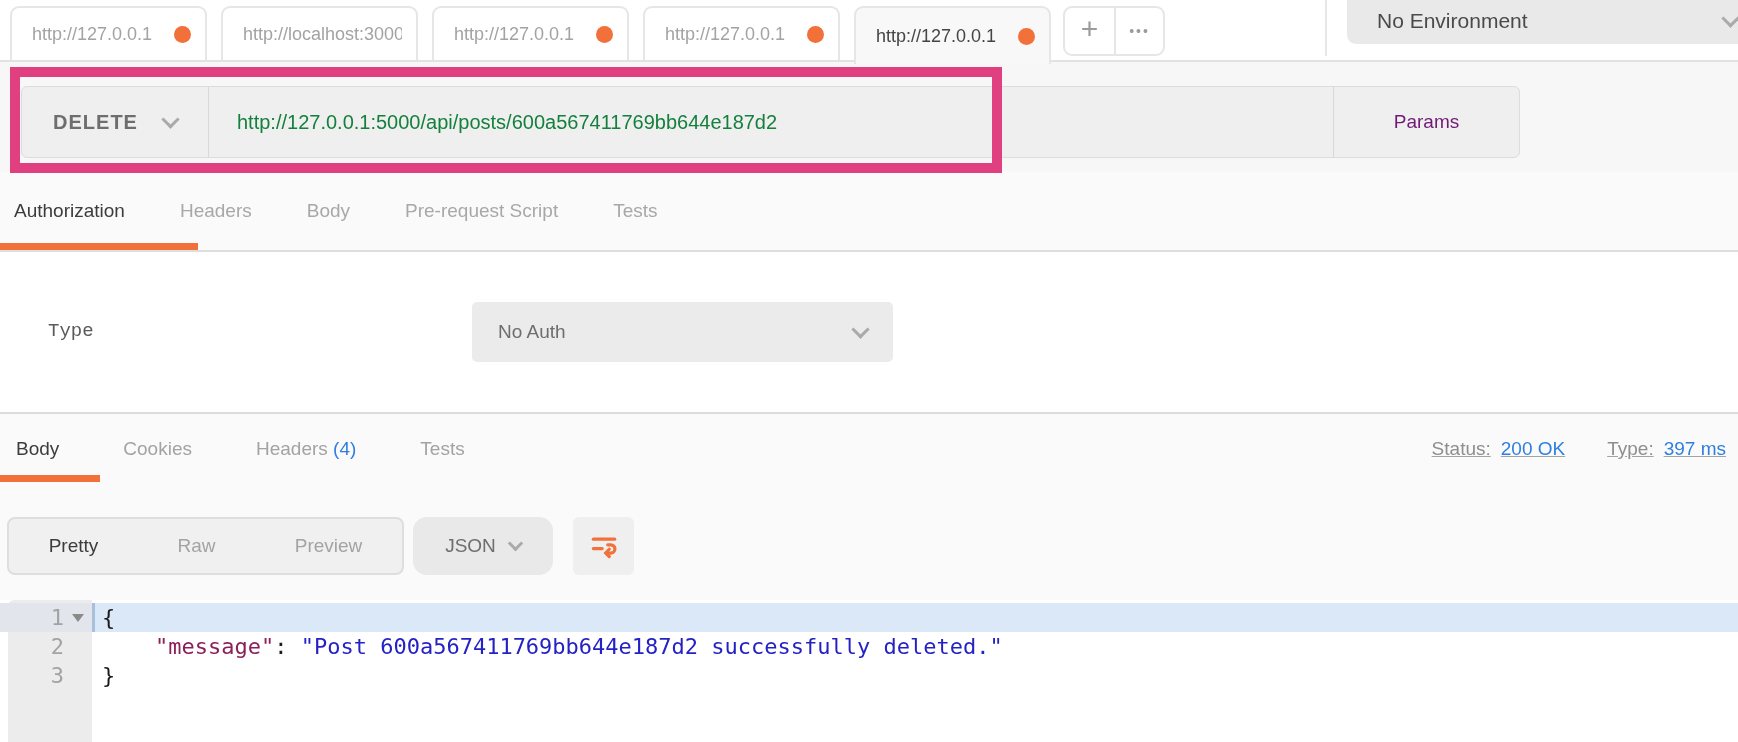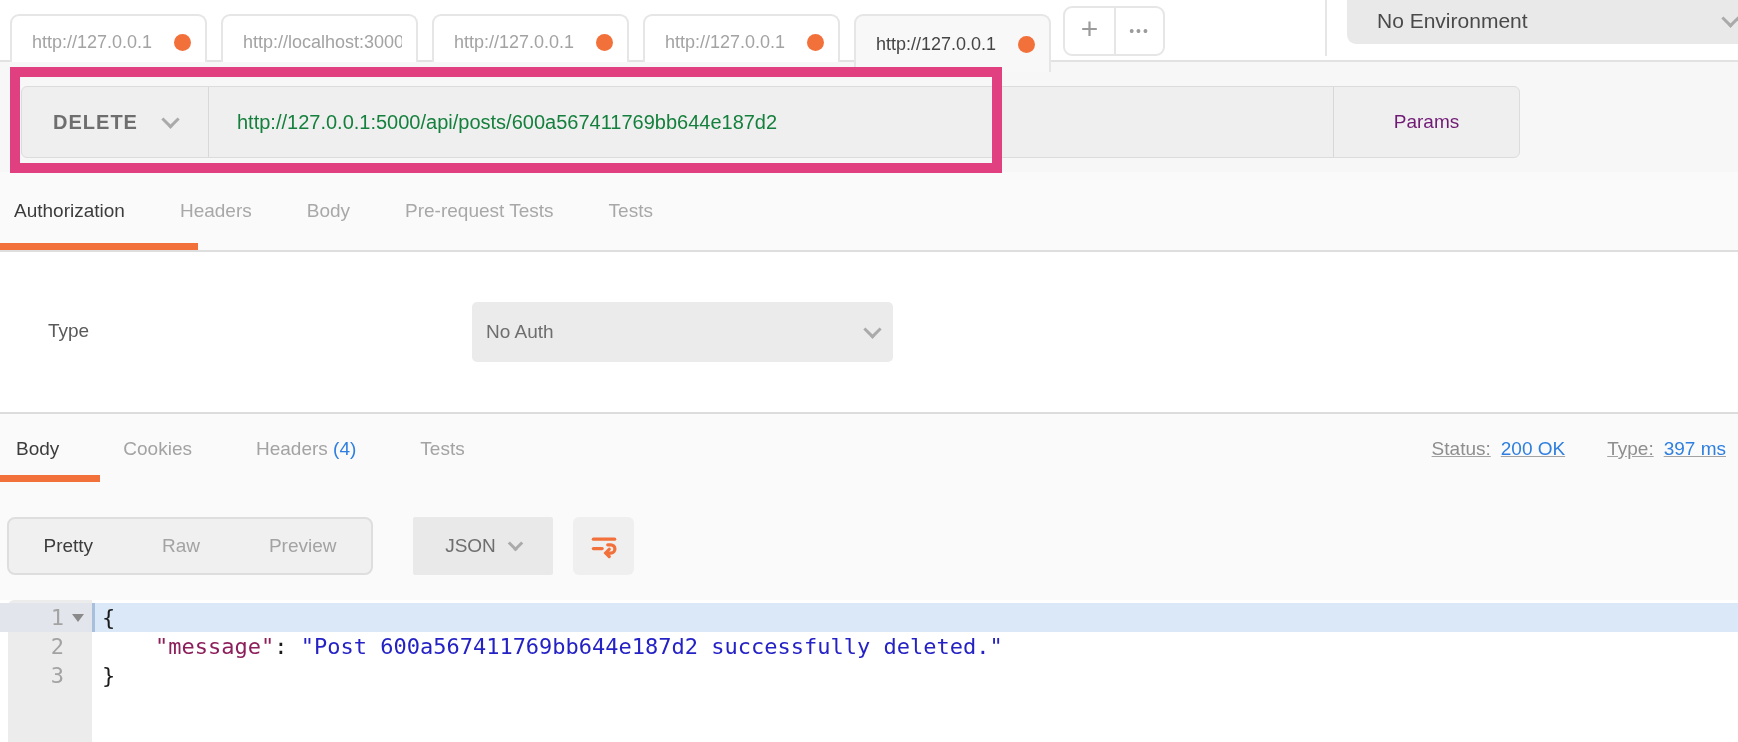--- a/index.html
+++ b/index.html
@@ -4,21 +4,21 @@
 <style>
   * { margin:0; padding:0; box-sizing:border-box; }
   html,body { width:1738px; height:742px; overflow:hidden; background:#fff;
               font-family:"Liberation Sans", sans-serif; }
   .app { position:relative; width:1738px; height:742px; }
 
   
   .tabbar { position:absolute; top:0; left:0; width:1738px; height:62px; background:#fff; }
   .tabbar-underline { position:absolute; top:60px; left:0; right:0; height:2px; background:#e2e2e2; }
   .tabs { position:absolute; left:10px; top:0; display:flex; gap:14px; }
-  .tab { width:197px; height:54px; margin-top:14px; border:2px solid #e6e6e6; border-bottom:none;
+  .tab { width:197px; height:54px; margin-top:6px; border:2px solid #e6e6e6; border-bottom:none;
          border-radius:9px 9px 0 0; background:#fff; display:flex; align-items:center;
          padding:0 14px 0 20px; font-size:18px; color:#a3a3a3; }
   .tab .lbl { flex:1; overflow:hidden; white-space:nowrap; }
   .tab.active { height:58px; background:#f8f8f8; color:#454545; z-index:2; }
   .dot { width:17px; height:17px; border-radius:50%; background:#f2703a; flex:0 0 auto; margin-left:6px; }
   .tab-actions { position:absolute; left:1063px; top:6px; height:50px; display:flex;
                  border:2px solid #e6e6e6; border-radius:9px; overflow:hidden; background:#fff; }
   .tab-actions > div { width:49px; display:flex; align-items:center; justify-content:center; color:#9b9b9b; }
   .plus-btn { font-size:30px; font-weight:400; padding-bottom:4px; }
   .more-btn { border-left:2px solid #e6e6e6; font-size:14px; letter-spacing:2px; }
@@ -56,47 +56,47 @@
 
   
   .req-tabs { position:absolute; top:172px; left:0; width:1738px; height:80px; background:#fafafa;
               border-bottom:2px solid #dedede; display:flex; align-items:center; gap:55px;
               padding-left:14px; font-size:19px; color:#a8a8a8;text-align:center; }
   .req-tabs .tab-item.active { color:#3c3c3c; }
   .req-underline { position:absolute; left:0; bottom:0; width:198px; height:7px; background:#f2703a; }
 
   
   .auth-panel { position:absolute; top:252px; left:0; width:1738px; height:160px; background:#fff; }
-  .type-label { position:absolute; left:48px; top:68px; font-size:19px; color:#5a5a5a; }
+  .type-label { position:absolute; left:48px; top:68px; font-size:19px; color:#5a5a5a;font-family:Liberation Mono, monospace; }
   .auth-select { position:absolute; left:472px; top:50px; width:421px; height:60px; background:#ebebeb;
-                 border-radius:5px; display:flex; align-items:center; padding:0 14px;
+                 border-radius:5px; display:flex; align-items:center; padding:0 26px;
                  font-size:19px; color:#6e6e6e; }
   .auth-select .lbl { flex:1; }
 
   
   .response { position:absolute; top:412px; left:0; width:1738px; height:330px; background:#fafafa;
               border-top:2px solid #dcdcdc; }
   .resp-tabs { position:absolute; top:2px; left:0; right:0; height:66px; display:flex;
                align-items:center; gap:64px; padding-left:16px; font-size:19px; color:#a3a3a3; }
   .resp-tabs .tab-item.active { color:#3c3c3c; }
   .resp-underline { position:absolute; left:0; bottom:0; width:100px; height:7px; background:#f2703a; }
   .badge-blue { color:#2e7fe0; }
   .resp-meta { position:absolute; right:12px; top:0; height:66px; display:flex; align-items:center;
                gap:10px; font-size:19px;text-decoration:underline; }
   .meta-label { color:#8e8e8e; }
   .meta-value { color:#2e7fe0; }
   .meta-gap { width:22px; }
 
-  .view-group { position:absolute; left:7px; top:103px; width:366px; height:58px;
+  .view-group { position:absolute; left:7px; top:103px; width:397px; height:58px;
                 border:2px solid #dedede; border-radius:8px; background:#f0f0f0;
                 display:flex; align-items:center; justify-content:space-around;
                 font-size:19px; color:#a3a3a3; }
   .view-group .mode.active { color:#3c3c3c; }
   .format-select { position:absolute; left:413px; top:103px; width:140px; height:58px; background:#e9e9e9;
-                   border-radius:2px; display:flex; align-items:center; justify-content:center; gap:14px;
+                   border-radius:14px; display:flex; align-items:center; justify-content:center; gap:14px;
                    font-size:19px; color:#6e6e6e; }
   .wrap-btn { position:absolute; left:573px; top:103px; width:61px; height:58px; background:#efefef;
               border-radius:6px; display:flex; align-items:center; justify-content:center; }
 
   
   .editor { position:absolute; top:186px; left:0; right:0; bottom:0; background:#fff;
             font-family:"DejaVu Sans Mono", monospace; font-size:22px; line-height:29px;
             padding-top:3px; }
   .gutter-bg { position:absolute; left:8px; top:0; bottom:0; width:84px; background:#ececec;
                border-radius:6px 0 0 0; }
@@ -162,21 +162,21 @@
       <div class="params-btn">Params</div>
     </div>
   </div>
 
   <div class="annotation-box"></div>
 
   <div class="req-tabs">
     <span class="tab-item active">Authorization</span>
     <span class="tab-item">Headers</span>
     <span class="tab-item">Body</span>
-    <span class="tab-item">Pre-request Tests</span>
+    <span class="tab-item">Pre-request Script</span>
     <span class="tab-item">Tests</span>
     <span class="req-underline"></span>
   </div>
 
   <div class="auth-panel">
     <div class="type-label">Type</div>
     <div class="auth-select">
       <span class="lbl">No Auth</span>
       <span class="chev md"></span>
     </div>

